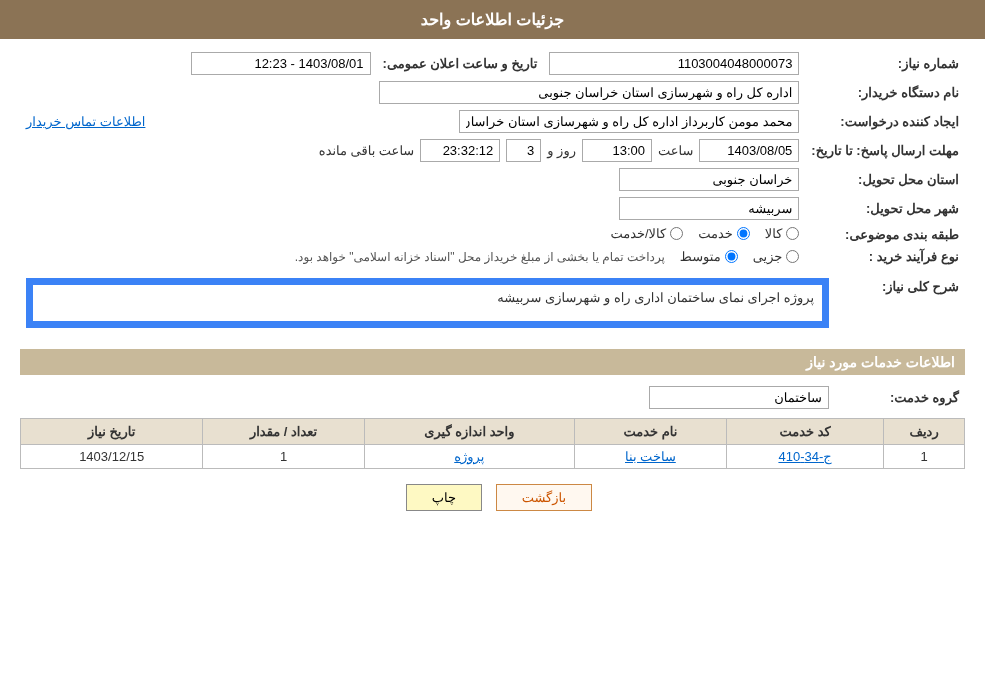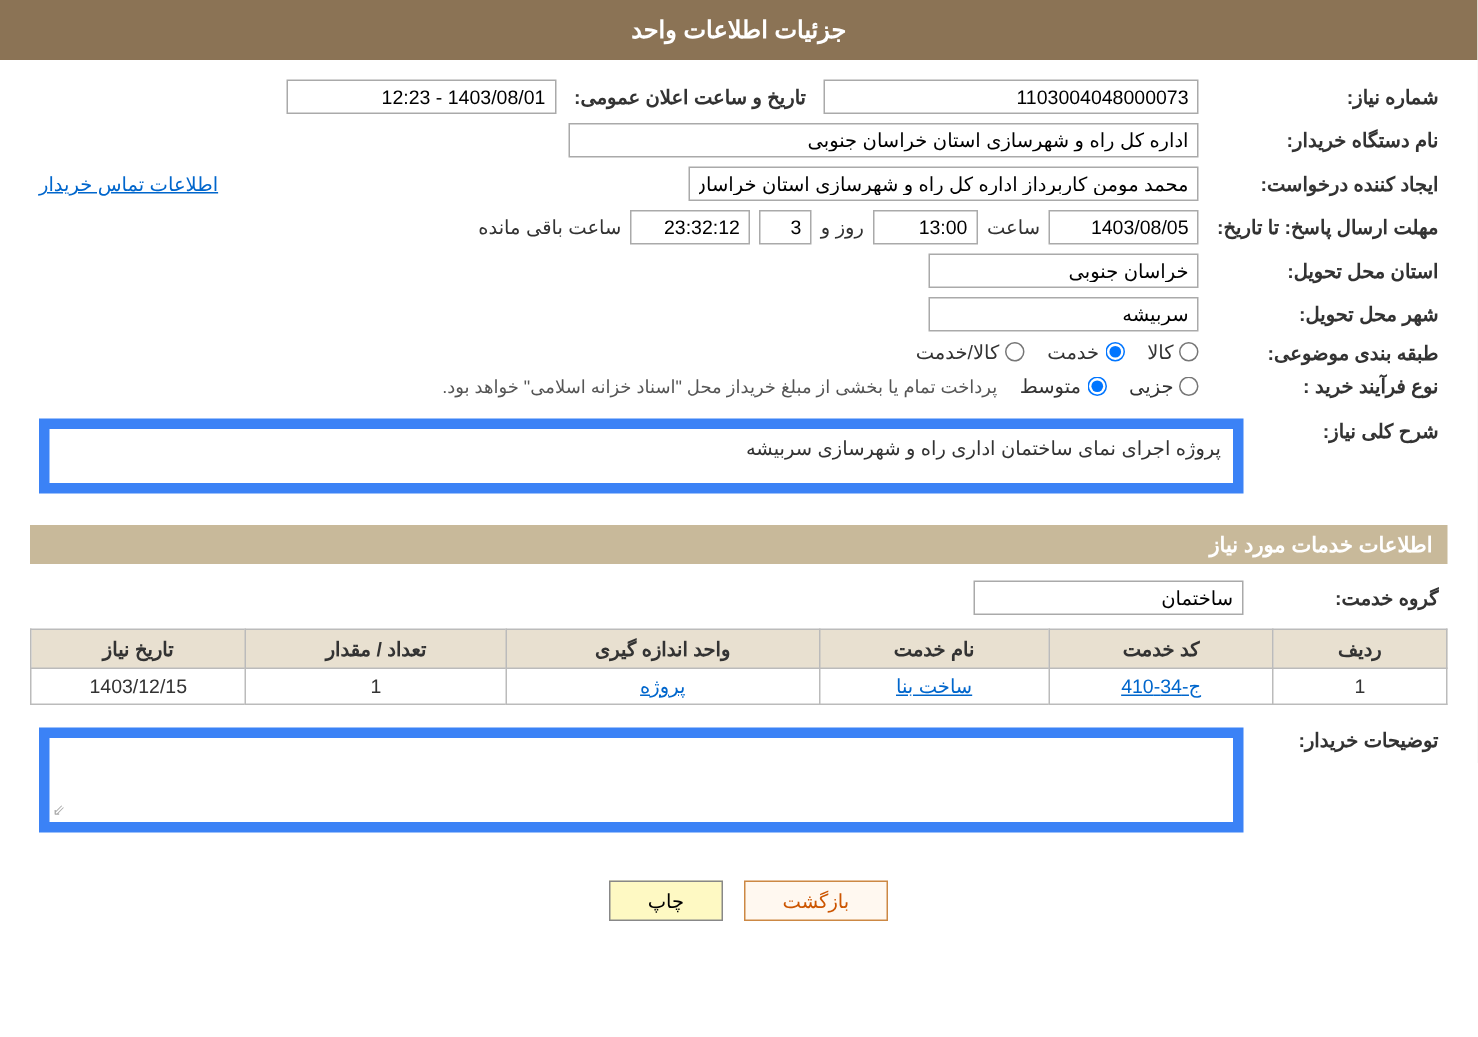--- a/index.html
+++ b/index.html
@@ -79,21 +79,21 @@
       gap: 4px;
     }
     .data-table {
       width: 100%;
       border-collapse: collapse;
       margin-top: 6px;
     }
     .data-table th {
       background: #e8e0d0;
       border: 1px solid #bbb;
-      padding: 5px 23px;
+      padding: 5px 4px;
       text-align: center;
       font-weight: bold;
     }
     .data-table td {
       border: 1px solid #bbb;
       padding: 4px 10px;
       text-align: center;
     }
     .button-bar {
       text-align: center;
@@ -307,34 +307,20 @@
             <td>1</td>
             <td style="color: rgb(0, 102, 204); text-decoration: underline; cursor: pointer;">ج-34-410</td>
             <td style="color: rgb(0, 102, 204); text-decoration: underline; cursor: pointer;">ساخت بنا</td>
             <td style="color: rgb(0, 102, 204); text-decoration: underline; cursor: pointer;">پروژه</td>
             <td>1</td>
             <td>1403/12/15</td>
           </tr>
         </tbody>
     </table>
 
-    <table class="form-table" style="margin-top:12px;">
-      <tbody>
-          <tr>
-        <td style="width:130px; font-weight:bold; vertical-align:top; text-align:right; padding: 4px 6px;">
-          <span>توضیحات خریدار:</span>
-        </td>
-        <td>
-          <div class="section-border" style="min-height:70px; background:#fff; position:relative;">
-            <span style="position:absolute; bottom:2px; left:2px; color:#aaa; font-size:10px;">⇙</span>
-          </div>
-        </td>
-      </tr>
-    </tbody>
-      </table>
 
     <div class="button-bar">
       <button class="btn btn-back">بازگشت</button>
       <button class="btn btn-print">چاپ</button>
     </div>
 
   </div>
 </div>
 
 </body></html>

